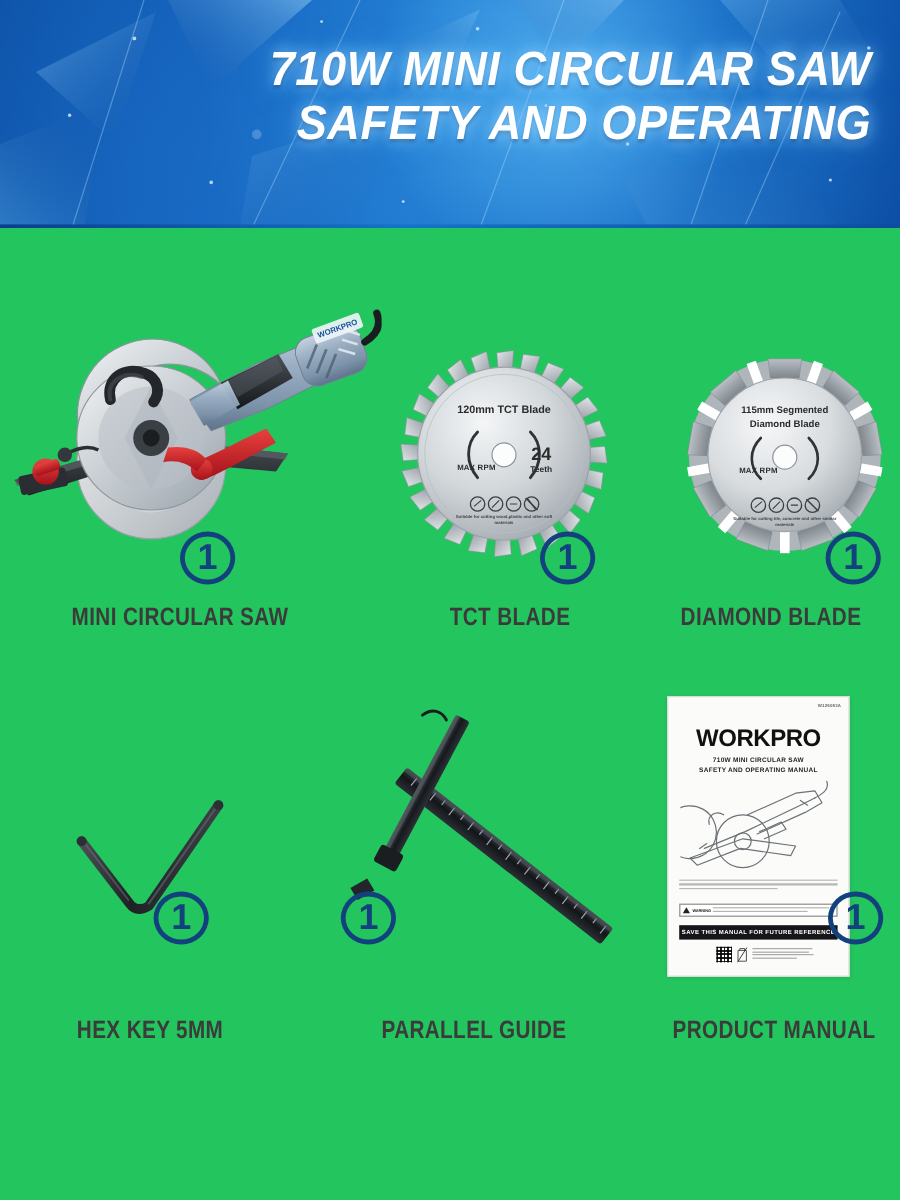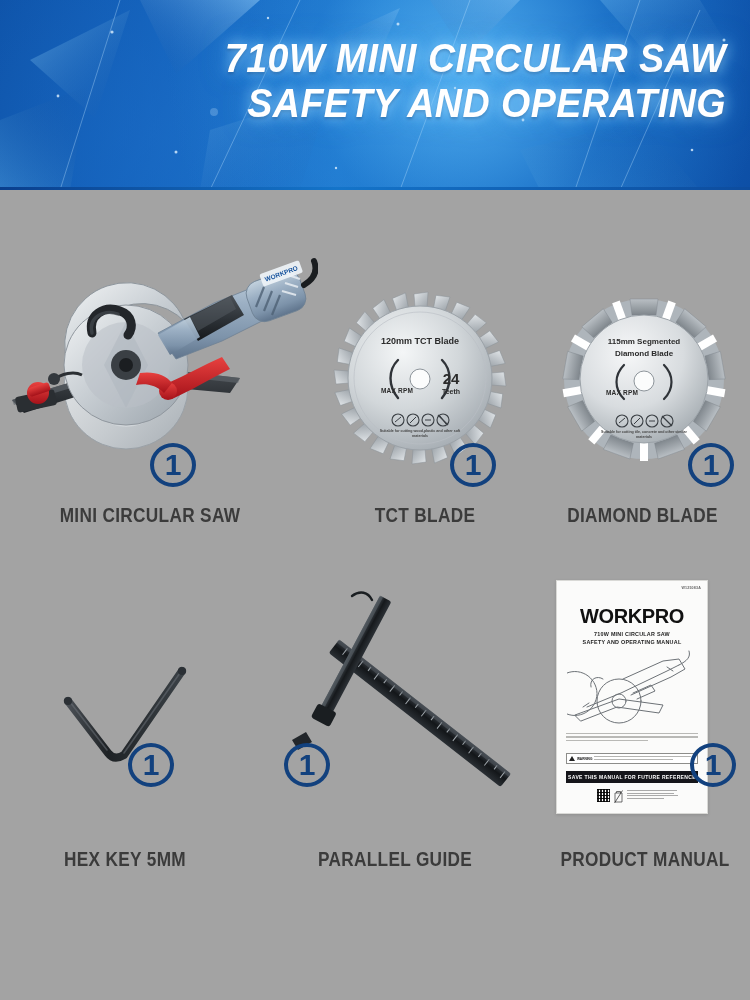--- a/index.html
+++ b/index.html
@@ -3,21 +3,21 @@
 <meta charset="utf-8">
 <style>
   html,body{margin:0;padding:0;}
   body{
     width:750px;height:1000px;
     background:#ffffff;
     font-family:"Liberation Sans","DejaVu Sans",sans-serif;
     overflow:hidden;
     position:relative;
   }
-  .page{position:relative;width:750px;height:1000px;background:#a3a3a3;overflow:hidden;}
+  .page{position:relative;width:750px;height:1000px;background:#22c55e;overflow:hidden;}
 
   
   .banner{
     position:absolute;left:0;top:0;width:750px;height:190px;
     background:
       radial-gradient(circle at 62% 38%, rgba(92,185,245,.85) 0%, rgba(47,140,220,.35) 32%, rgba(0,0,0,0) 62%),
       radial-gradient(circle at 22% 72%, rgba(30,110,200,.55) 0%, rgba(0,0,0,0) 55%),
       linear-gradient(105deg,#0b4ea3 0%,#1160ba 22%,#1c7ad0 48%,#1569c2 72%,#0d4fa6 100%);
     overflow:hidden;
   }
@@ -405,21 +405,21 @@
         <div class="blade-text bt-teethlbl" style="top:100px;left:62px;">Teeth</div>
         <div class="blade-text bt-note" style="top:141px;left:44px;right:44px;">Suitable for cutting wood,plastic and other soft materials</div>
       </div>
       <div class="badge" style="left:130px;top:253px;">
         <span>1</span>
       </div>
       <div class="caption" style="left:0;top:313px;width:210px;">TCT BLADE</div>
     </div>
 
     <div class="cell" style="left:540px;top:0;width:210px;height:360px;">
-      <div class="blade-wrap" style="left:18px;top:103px;width:172px;height:172px;">
+      <div class="blade-wrap" style="left:28px;top:103px;width:172px;height:172px;">
         <svg width="172" height="172" viewBox="0 0 172 172">
           <defs>
             <radialGradient id="dbBody" cx="38%" cy="30%" r="74%">
               <stop offset="0%" stop-color="#f6f7f8"></stop>
               <stop offset="58%" stop-color="#d8dcdf"></stop>
               <stop offset="100%" stop-color="#a9b0b5"></stop>
             </radialGradient>
             <linearGradient id="segG" x1="0" y1="0" x2="0" y2="1">
               <stop offset="0%" stop-color="#b9bfc4"></stop>
               <stop offset="100%" stop-color="#7f868c"></stop>

